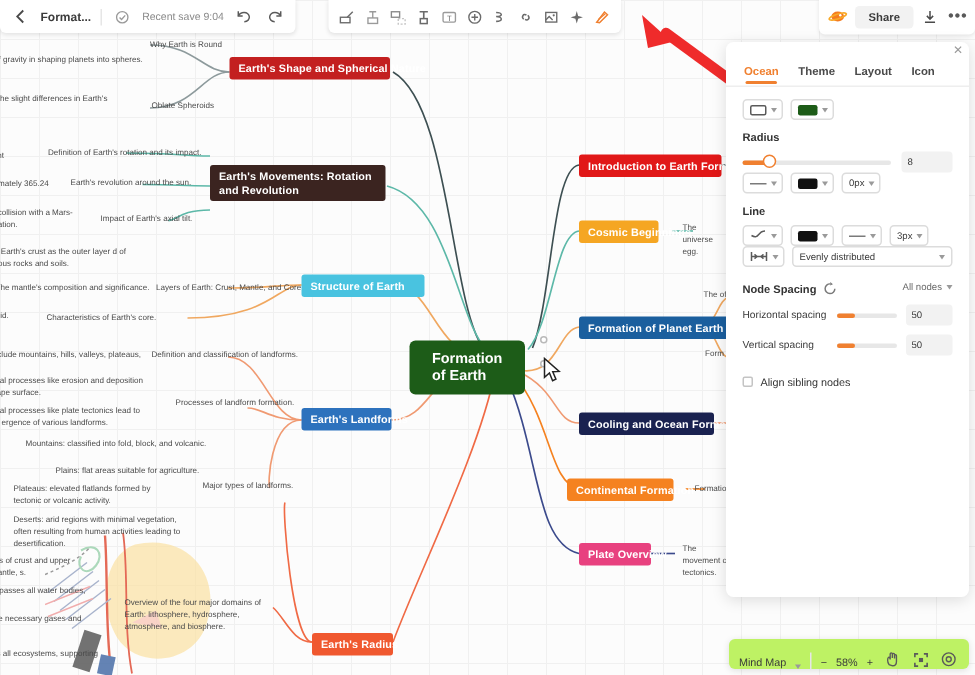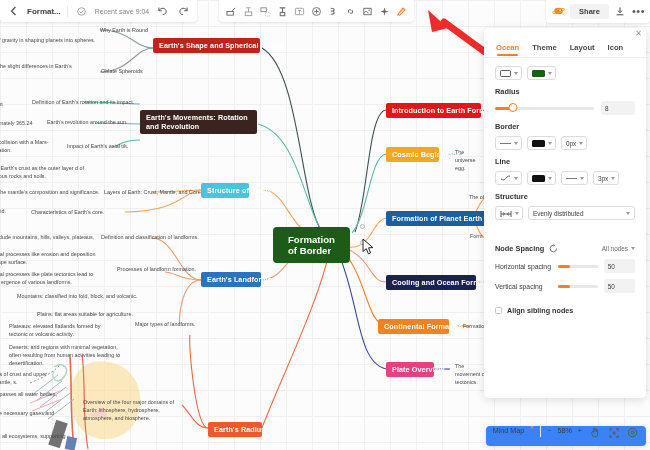--- a/index.html
+++ b/index.html
@@ -166,35 +166,35 @@
     justify-content: flex-start; padding-left: 4px;
   }
   .sel {
     flex: 1; height: 14px; border: 1px solid #dcdcdc; border-radius: 3px;
     display: flex; align-items: center; justify-content: space-between;
     padding: 0 4px; font-size: 6.4px; color: #3a3a3a;
   }
   .spacing-row { display: flex; align-items: center; gap: 6px; margin-top: 6px; }
   .spacing-row .sp-label { font-size: 6.8px; color: #3a3a3a; width: 62px; }
   .sp-track { position: relative; height: 3px; background: #e7e7e7; border-radius: 2px; width: 44px; }
-  .ns-head { display: flex; align-items: center; margin-top: 24px; }
+  .ns-head { display: flex; align-items: flex-start; margin-top: 10px; }
   .ns-head .sec-label { margin: 0; }
   .refresh { margin-left: 5px; color: #7a7a7a; display: flex; }
   .allnodes { margin-left: auto; display: flex; align-items: center; gap: 3px;
               font-size: 6.4px; color: #6a6a6a; }
   .cbrow { display: flex; align-items: center; gap: 5px; margin-top: 13px; }
   .cbox { width: 7px; height: 7px; border: 1px solid #c4c4c4; border-radius: 1.5px; }
-  .cbrow .cblabel { font-size: 7.2px; font-weight: bold; color: #333; }
+  .cbrow .cblabel { font-size: 7.2px; font-weight: normal; color: #333; }
 
   
   #bottombar {
     position: absolute; right: 4px; bottom: 4px; height: 20px;
-    background: #3b82f6; border-radius: 4px;
+    background: #bef264; border-radius: 4px;
     box-shadow: 0 1px 5px rgba(0,0,0,.12);
-    display: flex; align-items: flex-start; gap: 6px; padding: 0 7px;
+    display: flex; align-items: flex-end; gap: 6px; padding: 0 7px;
   }
   .bb-txt { font-size: 7.2px; color: #3b3b3b; }
   .bb-ico { width: 13px; height: 13px; display: flex; align-items: center;
             justify-content: center; color: #5a5a5a; }
 </style>
 </head>
 <body>
 
 <div id="app">
 
@@ -299,33 +299,33 @@
         <div class="leaf wrap" style="left: 455px; top: 148px; width: 28px;">The universe egg.</div>
         <div class="leaf wrap" style="left: 469px; top: 193px; width: 22px;">The of th</div>
         <div class="leaf" style="left: 470px; top: 232px; width: 20px;">Form</div>
         <div class="leaf" style="left: 463px; top: 322px; width: 26px;">Formatio</div>
         <div class="leaf wrap" style="left: 455px; top: 362px; width: 32px;">The movement of tectonics.</div>
       </div>
 
     <div id="nodes">
         <div class="node" style="left: 153px; top: 38px; background: rgb(195, 32, 32); width: 107px;">Earth's Shape and Spherical Nature</div>
         <div class="node wrap" style="left: 140px; top: 110px; background: rgb(59, 36, 32); width: 117px;">Earth's Movements: Rotation and Revolution</div>
-        <div class="node" style="left: 201px; top: 183px; background: rgb(73, 195, 224); width: 48px;">Structure of Earth</div>
+        <div class="node" style="left: 201px; top: 183px; background: rgb(73, 195, 224); width: 82px;">Structure of Earth</div>
         <div class="node" style="left: 201px; top: 272px; background: rgb(45, 114, 189); width: 60px;">Earth's Landforms</div>
         <div class="node" style="left: 208px; top: 422px; background: rgb(240, 88, 47); width: 54px;">Earth's Radius</div>
         <div class="node" style="left: 386px; top: 103px; background: rgb(225, 24, 24); width: 95px;">Introduction to Earth Formation</div>
         <div class="node" style="left: 386px; top: 147px; background: rgb(245, 166, 35); width: 53px;">Cosmic Beginnings</div>
         <div class="node" style="left: 386px; top: 211px; background: rgb(27, 95, 158); width: 100px;">Formation of Planet Earth</div>
         <div class="node" style="left: 386px; top: 275px; background: rgb(26, 34, 80); width: 90px;">Cooling and Ocean Formation</div>
         <div class="node" style="left: 378px; top: 319px; background: rgb(245, 130, 32); width: 71px;">Continental Formation</div>
         <div class="node" style="left: 386px; top: 362px; background: rgb(232, 65, 127); width: 48px;">Plate Overview</div>
       </div>
 
     <div id="central-wrap" style="position:absolute; left:274px; top:228px;">
-      <div id="central" style="background: rgb(29, 92, 24);">Formation of Border</div>
+      <div id="central" style="background: rgb(29, 92, 24);">Formation of Earth</div>
       <div class="handle" style="left:86px; top:-4px;"></div>
       <div class="handle" style="left:86px; top:12px;"></div>
     </div>
 
     <div id="cursor">
       <svg width="12" height="17" viewBox="0 0 12 17">
         <path d="M1 1 L1 13.5 L4.3 10.6 L6.4 15.8 L8.6 14.8 L6.5 9.8 L10.8 9.6 Z" fill="#fff" stroke="#222" stroke-width="1"></path>
       </svg>
     </div>
   </div>
@@ -478,21 +478,20 @@
 
       <div class="sec-label">Radius</div>
       <div class="slider-row">
         <div class="track">
           <div class="fill" id="rad-fill" style="width: 18%;"></div>
           <div class="knob" id="rad-knob" style="left: 18%;"></div>
         </div>
         <div class="numbox">8</div>
       </div>
 
-      <div class="sec-label">Border</div>
       <div class="row">
         <div class="ctl">
           <span class="dash-glyph"></span>
           <span class="caret"></span>
         </div>
         <div class="ctl">
           <span class="swatch" id="sw-border" style="background: rgb(17, 17, 17);"></span>
           <span class="caret"></span>
         </div>
         <div class="ctl">
@@ -518,21 +517,20 @@
         <div class="ctl">
           <span class="dash-glyph"></span>
           <span class="caret"></span>
         </div>
         <div class="ctl">
           <span class="cap">3px</span>
           <span class="caret"></span>
         </div>
       </div>
 
-      <div class="sec-label">Structure</div>
       <div class="row">
         <div class="ctl">
           <span>
             <svg width="12" height="8" viewBox="0 0 12 8">
                 <path d="M1 1 L1 7 M11 1 L11 7 M1 4 L11 4" stroke="#5a5a5a" stroke-width="1"></path>
                 <path d="M3 2.6 L4.6 4 L3 5.4 M9 2.6 L7.4 4 L9 5.4" fill="none" stroke="#5a5a5a" stroke-width="1"></path>
               </svg>
           </span>
           <span class="caret"></span>
         </div>

